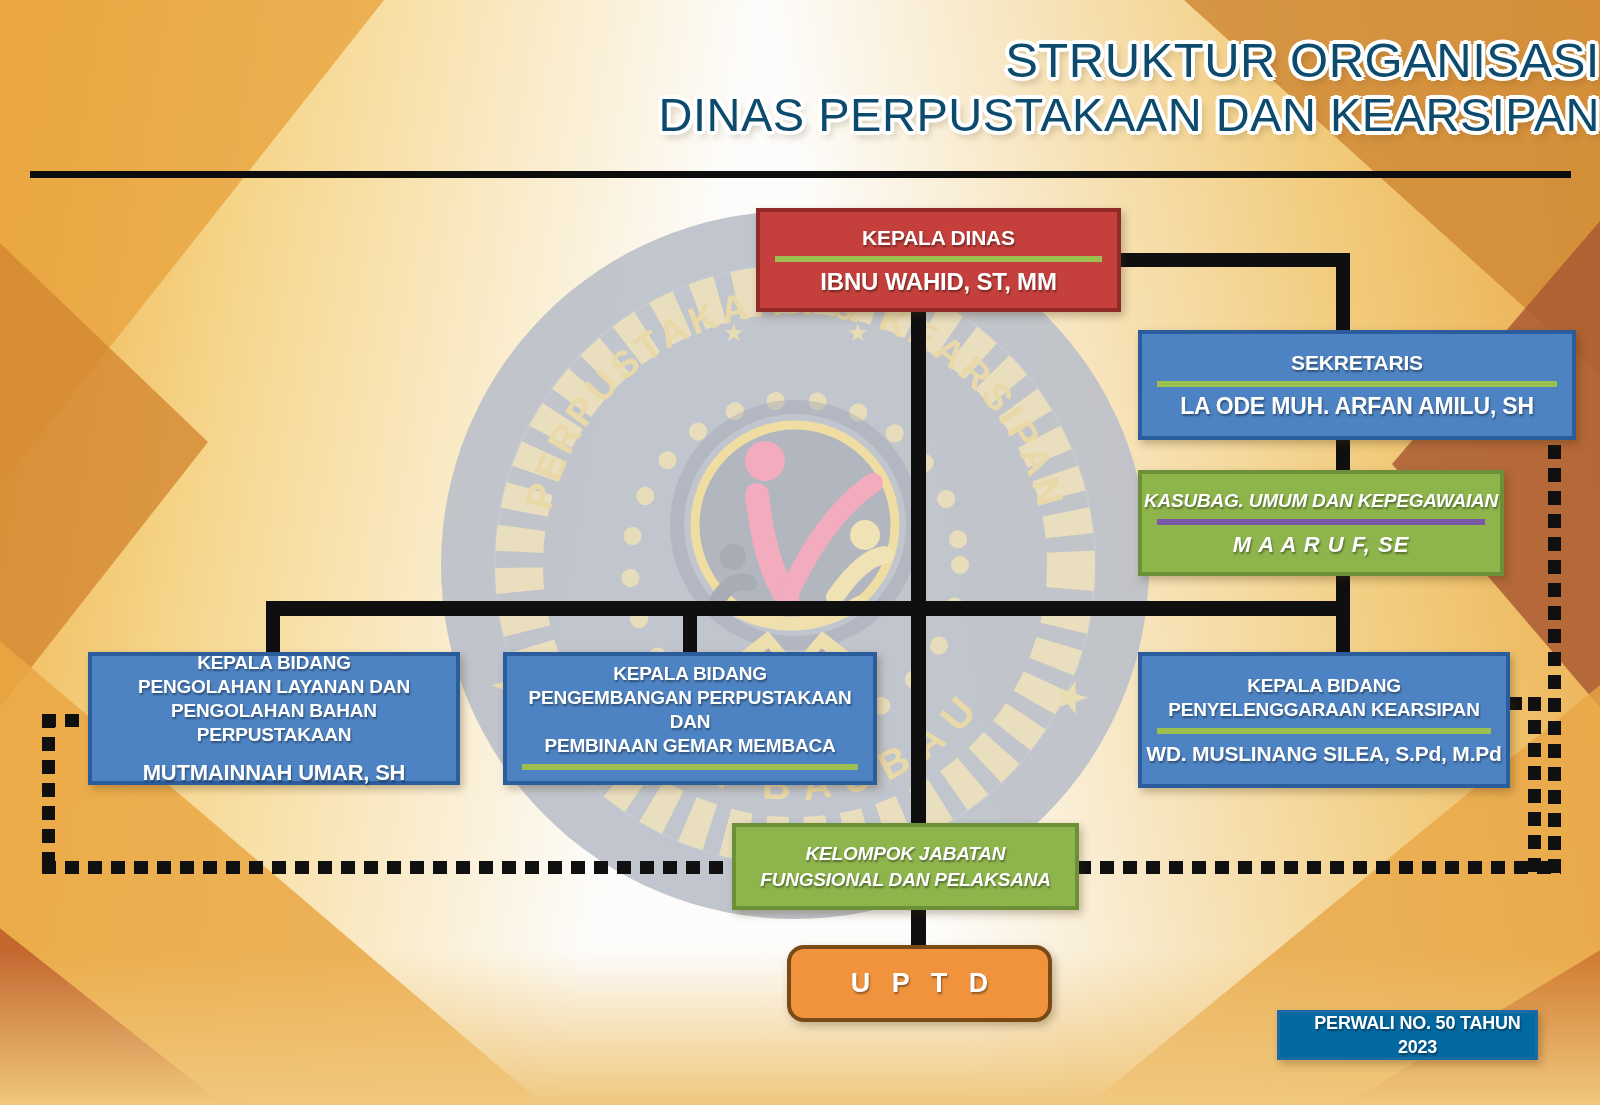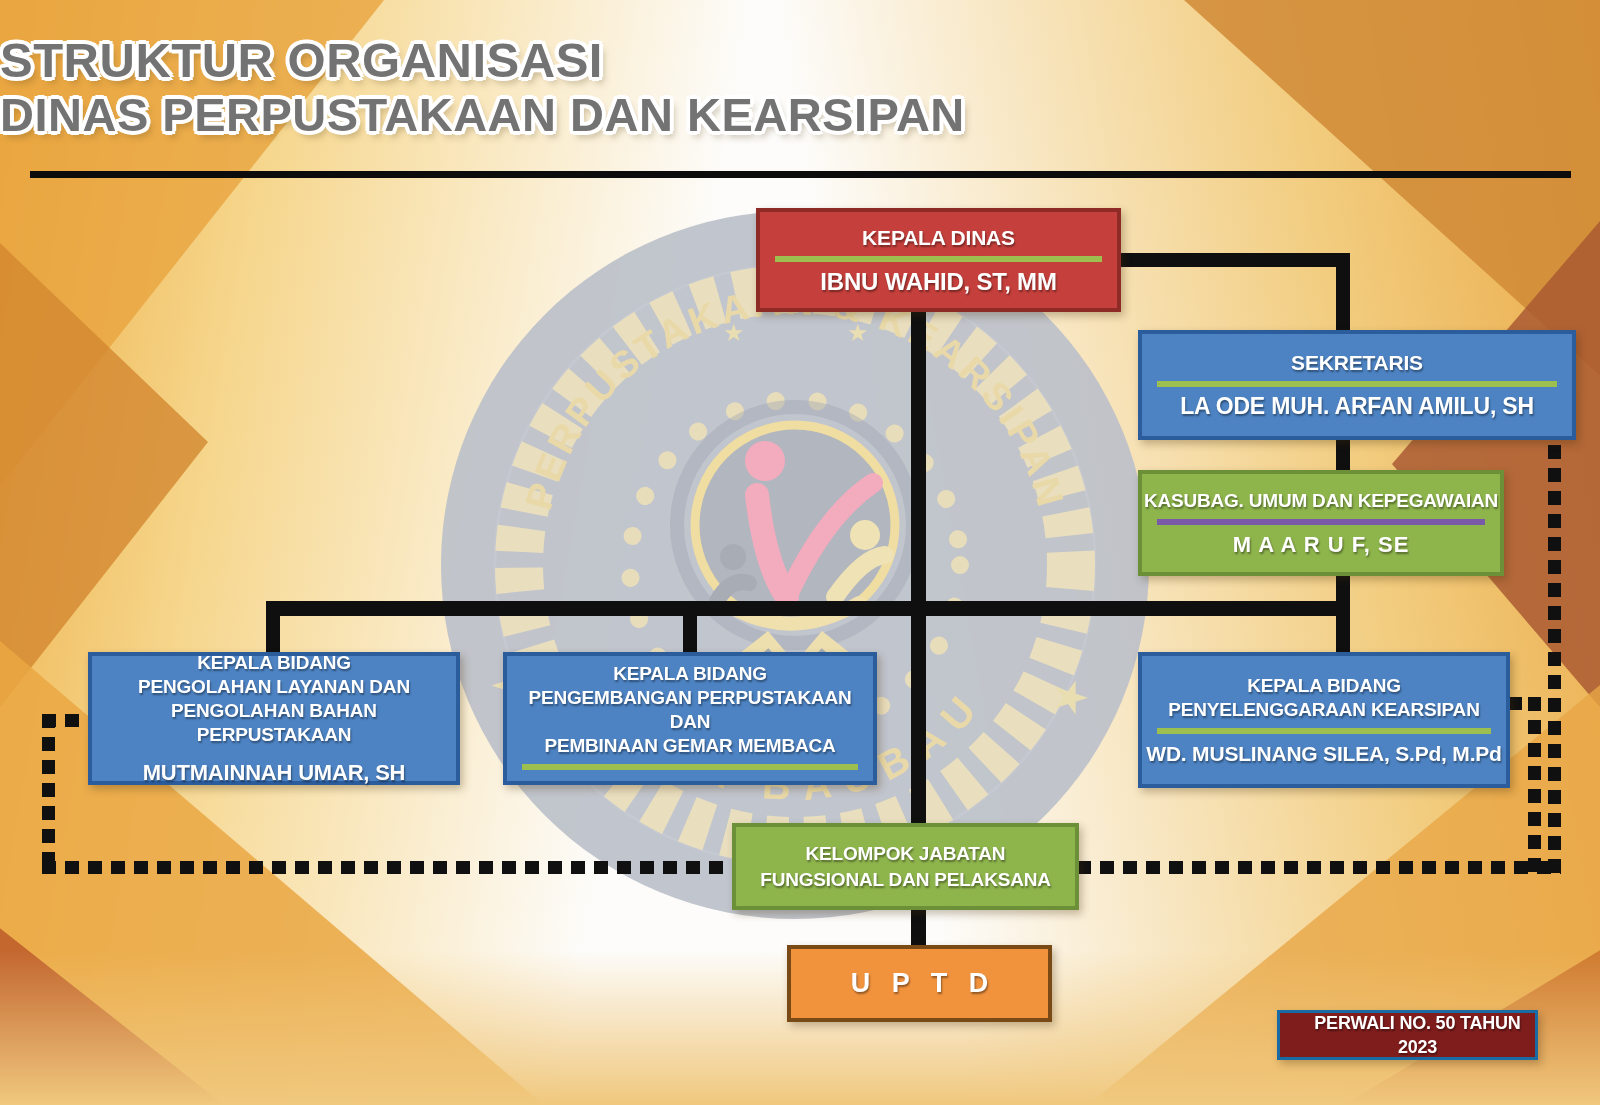--- a/index.html
+++ b/index.html
@@ -18,22 +18,22 @@
   .f-tr{clip-path:polygon(74% 0,100% 0,100% 34%);background:#d08936;opacity:.85;}
   .f-r-maroon{clip-path:polygon(100% 20%,100% 64%,87% 42%);background:#aa5a33;opacity:.85;}
   .f-br{clip-path:polygon(100% 62%,100% 100%,68% 100%);background:#e9a646;opacity:.8;}
   .f-br-deep{clip-path:polygon(100% 86%,100% 100%,84% 100%);background:#cf7a30;}
   .f-bottom-wash{background:linear-gradient(0deg,#f0c87e 0%,rgba(255,255,255,0) 14%);}
 
   
   #seal{position:absolute;left:435px;top:205px;width:720px;height:720px;z-index:1;}
 
   
-  #title{position:absolute;left:0;right:0;top:32px;text-align:left;z-index:5;color:#737373;
-         font-weight:bold;letter-spacing:.5px;
+  #title{position:absolute;left:0;right:0;top:32px;text-align:right;z-index:5;color:#0c4a6e;
+         font-weight:normal;letter-spacing:.5px;
          text-shadow:-3px -3px 0 #fff,3px -3px 0 #fff,-3px 3px 0 #fff,3px 3px 0 #fff,
                      0 -4px 0 #fff,0 4px 0 #fff,-4px 0 0 #fff,4px 0 0 #fff,4px 6px 7px rgba(90,70,30,.35);}
   #title .t1{font-size:49px;line-height:56px;}
   #title .t2{font-size:47px;line-height:54px;}
   #divider{position:absolute;left:30px;top:171px;width:1541px;height:7px;background:#0c0c0c;z-index:5;}
 
   
   .line{position:absolute;background:#0f0f0f;z-index:3;}
   #line-v-center{left:911px;top:310px;width:15px;height:638px;}
   #line-h-right{left:1095px;top:253px;width:255px;height:14px;}
@@ -58,39 +58,39 @@
   .box{position:absolute;box-sizing:border-box;border:4px solid;z-index:4;color:#fff;font-weight:bold;
        display:flex;flex-direction:column;align-items:center;justify-content:center;text-align:center;
        box-shadow:3px 4px 8px rgba(70,45,10,.3);}
   .box .role{font-size:19px;line-height:24px;letter-spacing:-.2px;text-shadow:1px 2px 2px rgba(0,0,0,.4);}
   .box .name{font-size:22px;line-height:27px;letter-spacing:-.2px;text-shadow:1px 2px 2px rgba(0,0,0,.4);}
   .sep{height:6px;width:calc(100% - 30px);margin:6px 0;}
   .sep-olive{background:#9cbf50;}
   .sep-purple{background:#7a5aa8;}
   .red{background:#c5403c;border-color:#8f2b27;margin-left:24px;}
   .blue{background:#4d83c3;border-color:#2b5c9c;}
-  .green{background:#8eb44c;border-color:#6b9038;}
+  .green{background:#8eb44c;border-color:#6b9038;font-style:italic;}
   .orange{background:#f1923d;border-color:#7a4a16;}
-  .cyan{background:#7f1d1d;border-color:#1a6ba3;padding-left:20px;}
+  .cyan{background:#0369a1;border-color:#1a6ba3;padding-left:20px;}
 
   #box-kepala-dinas{left:732px;top:208px;width:365px;height:104px;}
   #box-kepala-dinas .role{font-size:21px;}
   #box-kepala-dinas .name{font-size:24px;}
   #box-sekretaris{left:1138px;top:330px;width:438px;height:110px;}
   #box-sekretaris .role{font-size:21px;}
   #box-sekretaris .name{font-size:23px;}
   #box-kasubag{left:1138px;top:470px;width:366px;height:106px;}
   #box-kasubag .name{font-size:22px;letter-spacing:1px;}
   #box-bidang-1{left:88px;top:652px;width:372px;height:133px;}
   #box-bidang-2{left:503px;top:652px;width:374px;height:133px;}
   #box-bidang-3{left:1138px;top:652px;width:372px;height:136px;}
   #box-bidang-3 .name{font-size:21px;text-align:right;}
   #box-kelompok{left:732px;top:823px;width:347px;height:87px;}
   #box-kelompok .role{font-size:19px;line-height:26px;}
-  #box-uptd{left:787px;top:945px;width:265px;height:77px;}
+  #box-uptd{left:787px;top:945px;width:265px;height:77px;border-radius:17px;}
   #box-uptd .name{font-size:27px;letter-spacing:7px;text-indent:7px;}
   #box-perwali{left:1277px;top:1010px;width:261px;height:50px;border-width:3px;}
   #box-perwali .role{font-size:18px;letter-spacing:-.2px;}
 </style>
 </head>
 <body>
 
 <div id="canvas">
 
   <div class="bg">

